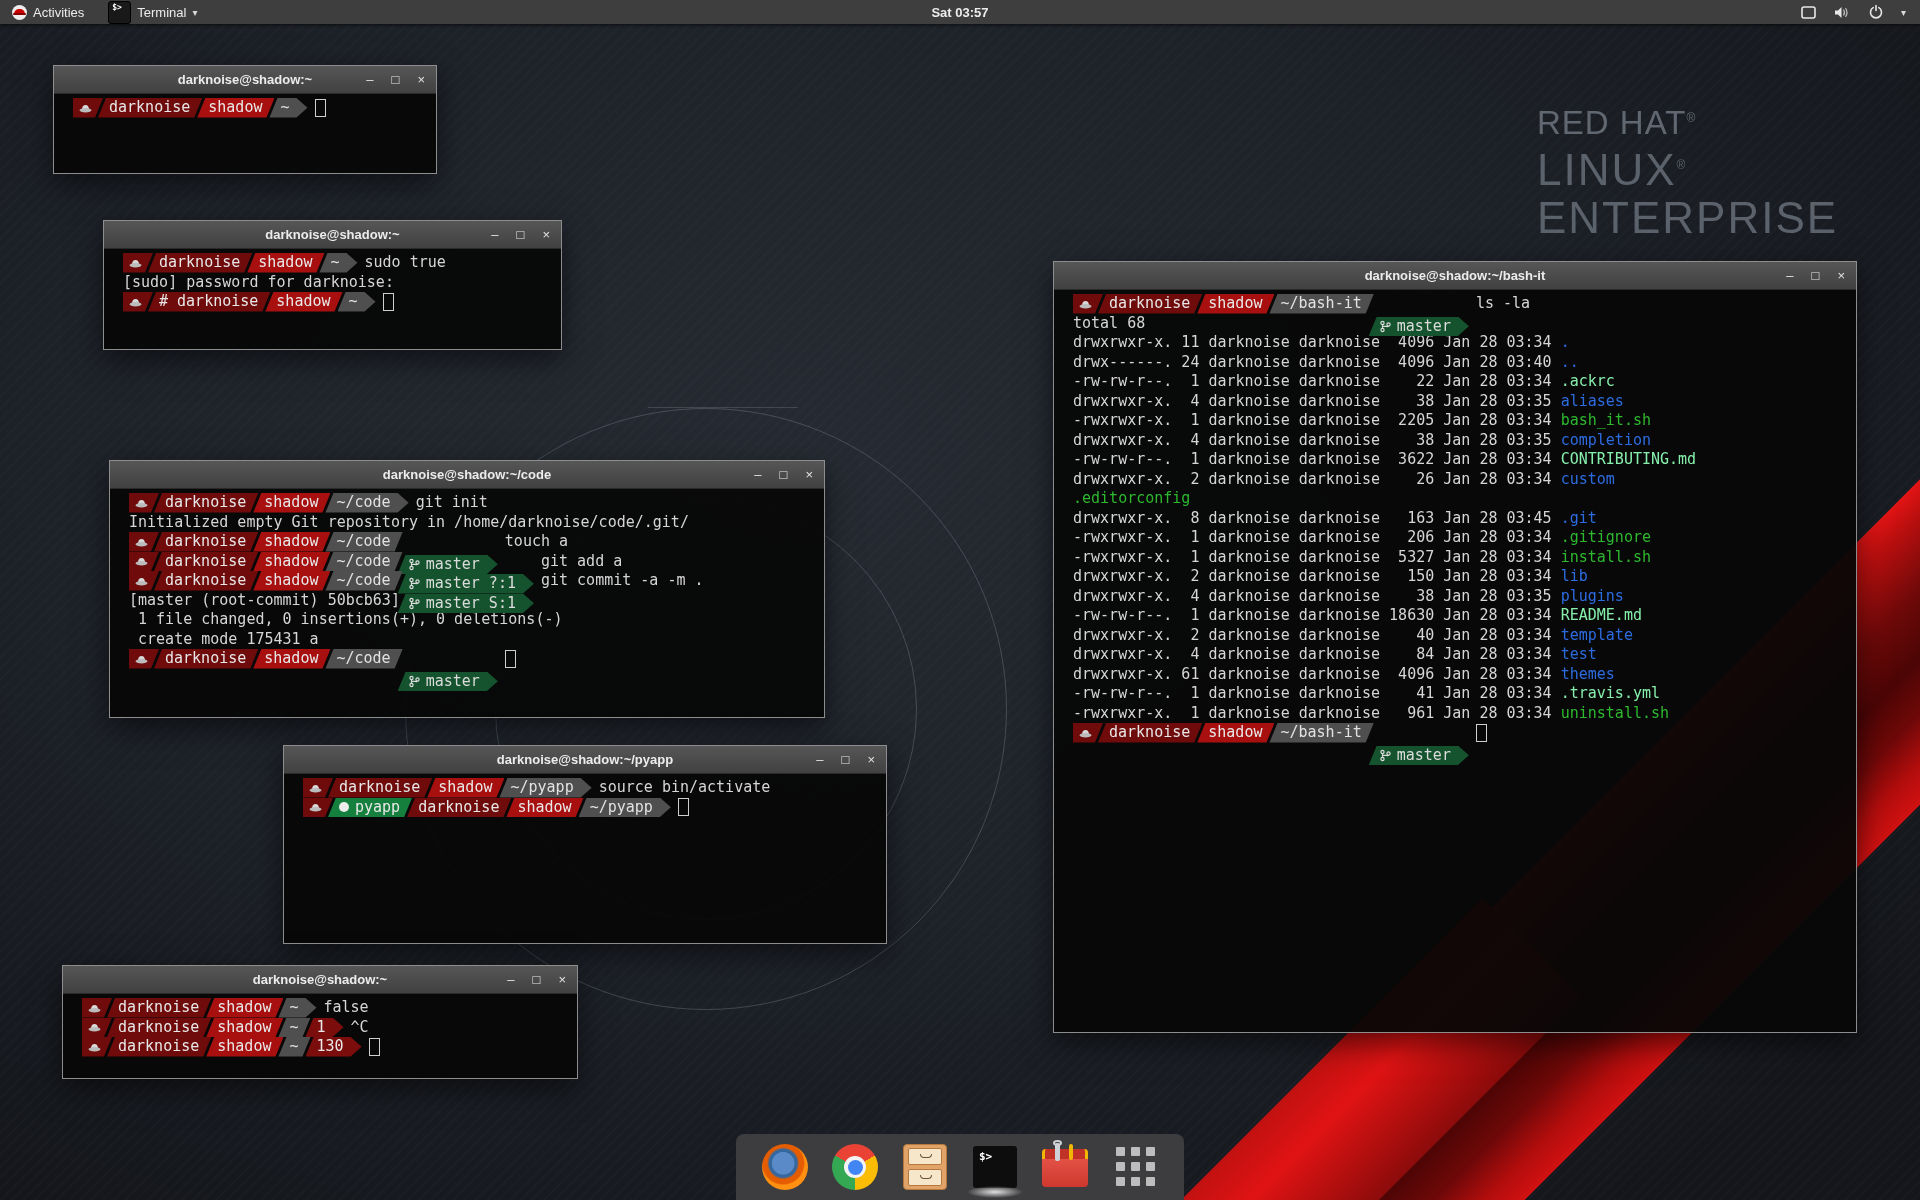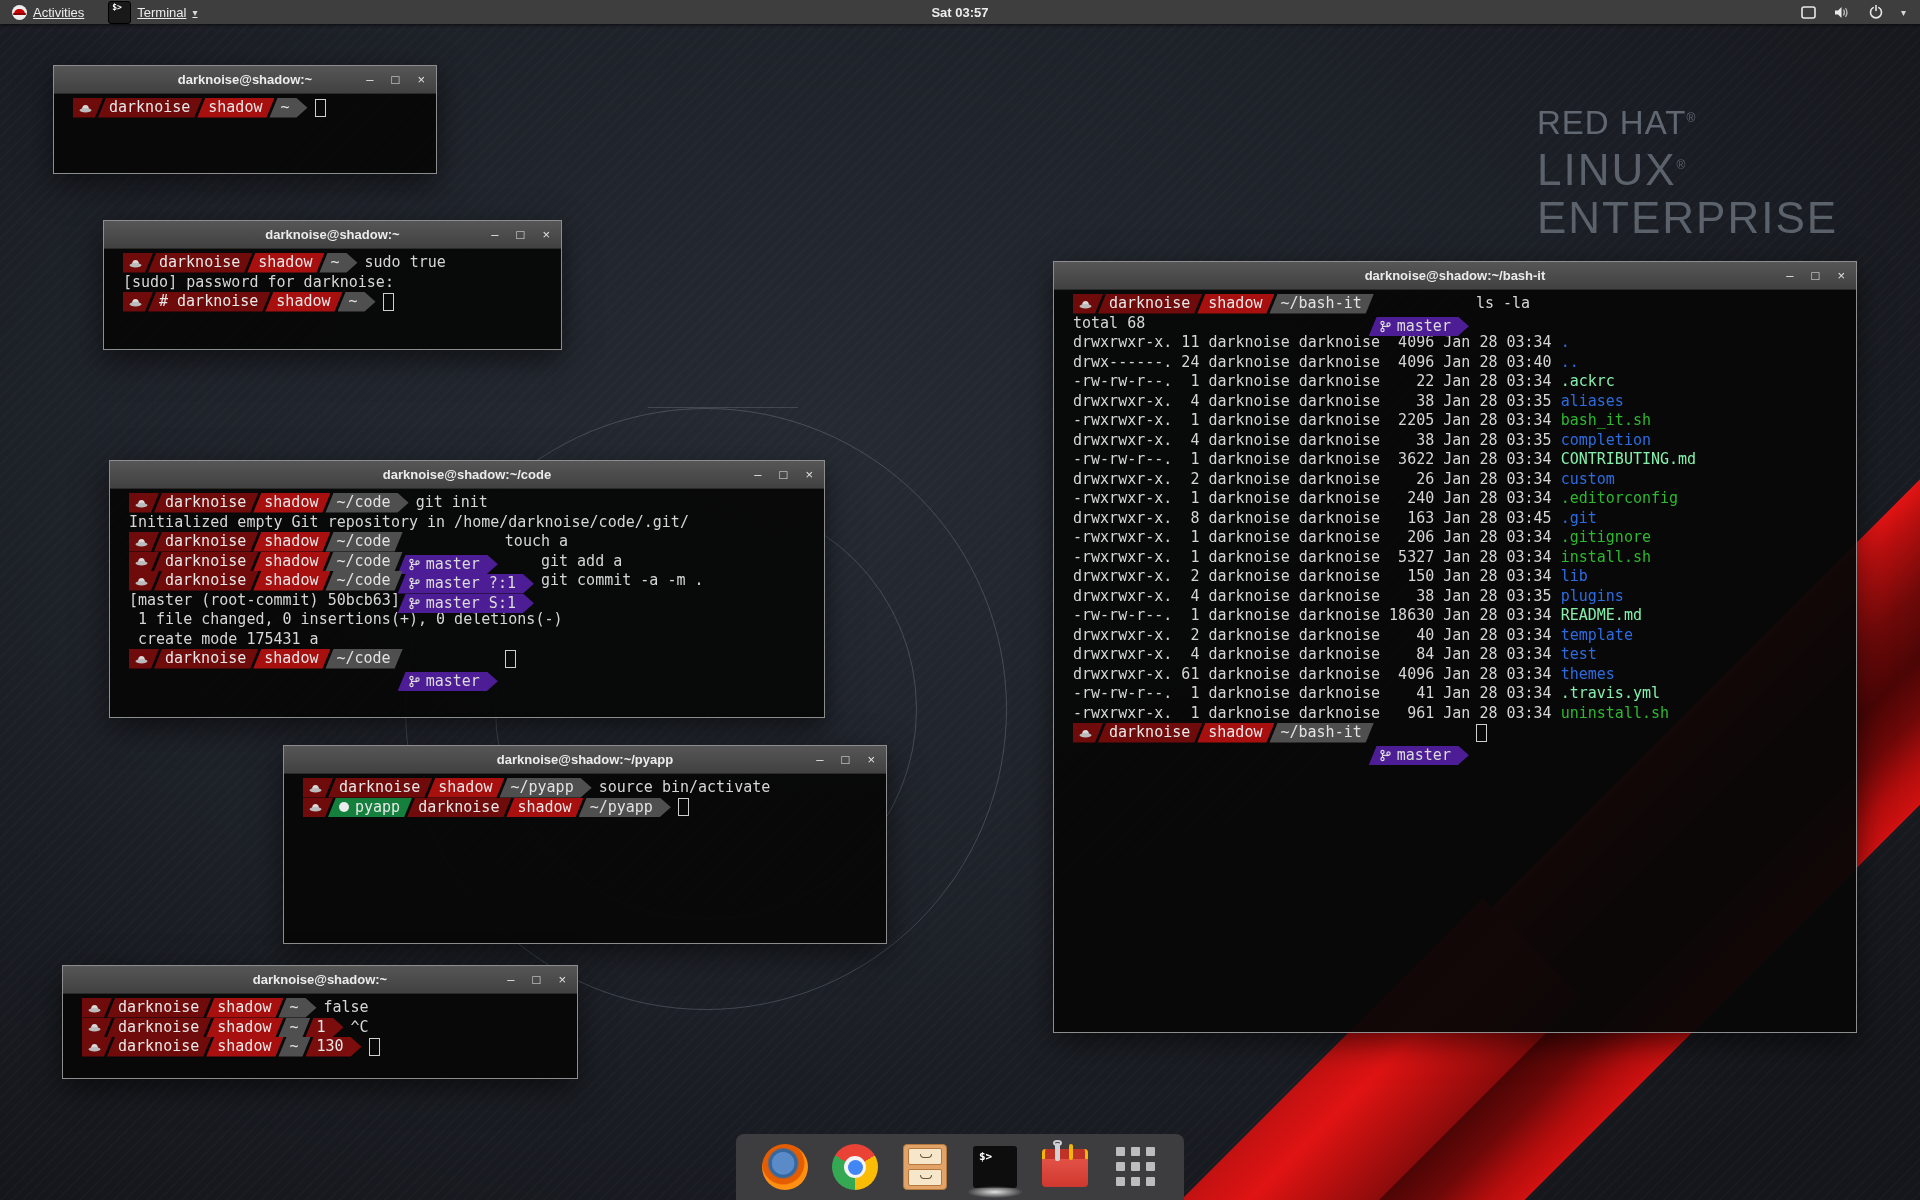--- a/index.html
+++ b/index.html
@@ -22,21 +22,21 @@
 
   
   #branding{position:absolute;left:1537px;top:100px;color:#69707a;opacity:.9;user-select:none;}
   #branding .b1{font-size:33px;font-weight:normal;letter-spacing:1px;line-height:36px;}
   #branding .b2{font-size:44px;font-weight:300;letter-spacing:2px;line-height:48px;color:#636a73;}
   #branding sup{font-size:12px;}
 
   
   #topbar{position:absolute;left:0;top:0;width:1920px;height:24px;background:#3e3e3e;
     box-shadow:0 1px 3px rgba(0,0,0,.65);color:#ececec;font-size:13px;z-index:50;display:flex;align-items:center;}
-  .tb-left{display:flex;align-items:flex-start;height:100%;text-decoration:underline;}
+  .tb-left{display:flex;align-items:flex-start;height:100%;}
   .tb-item{display:flex;align-items:center;gap:6px;padding:0 12px;height:100%;}
   .rh-badge{width:15px;height:15px;border-radius:50%;background:#ededed;position:relative;overflow:hidden;}
   .rh-badge::before{content:"";position:absolute;left:2px;top:4px;width:11px;height:5px;border-radius:5px 5px 0 0;background:#c00;}
   .rh-badge::after{content:"";position:absolute;left:1px;top:8px;width:13px;height:2px;background:#8a0000;border-radius:2px;}
   .term-chip{width:21px;height:21px;background:#191919;border:1px solid #000;border-radius:3px;position:relative;}
   .term-chip::before{content:"$>";position:absolute;left:3px;top:1px;color:#fff;
     font:bold 8px "DejaVu Sans Mono",monospace;}
   .caret{font-size:10px;color:#d8d8d8;}
   #clock{position:absolute;left:0;right:0;text-align:center;font-weight:bold;pointer-events:none;}
   .tb-right{margin-left:auto;display:flex;align-items:center;gap:18px;padding-right:14px;z-index:1;}
@@ -62,21 +62,21 @@
   .line{height:19.5px;display:flex;align-items:center;white-space:pre;}
   .out{white-space:pre;}
   .seg{display:inline-flex;align-items:center;height:19.5px;padding:0 12px 0 11px;margin-left:-5px;
     clip-path:polygon(8px 0,100% 0,calc(100% - 8px) 100%,0 100%);color:#e8e8e8;}
   .seg.first{margin-left:0;clip-path:polygon(0 0,100% 0,calc(100% - 8px) 100%,0 100%);padding-left:6px;}
   .seg.end{clip-path:polygon(8px 0,calc(100% - 11px) 0,100% 50%,calc(100% - 11px) 100%,0 100%);padding-right:18px;}
   .sg-hat{background:#6f0b0b;padding-right:9px;}
   .sg-user{background:#6f0b0b;}
   .sg-host{background:#a81010;}
   .sg-path{background:#4f4f4f;color:#e2e2e2;}
-  .sg-git{background:#4c1d95;color:#dcdcdc;gap:6px;margin-top:45px;}
+  .sg-git{background:#14532d;color:#dcdcdc;gap:6px;margin-top:45px;}
   .sg-exit{background:#7c0d0d;}
   .sg-venv{background:#15803d;gap:6px;}
   .pyicon{width:10px;height:10px;border-radius:50%;background:#ececec;display:inline-block;}
   .cmd{margin-left:7px;white-space:pre;color:#d6d6d6;}
   .cursor{display:inline-block;width:9px;height:16px;border:1px solid #cfcfcf;margin-left:7px;}
   .fc-blue{color:#2d6ce0;}
   .fc-green{color:#2eb82e;}
   .fc-white{color:#86efac;}
 
   
@@ -292,21 +292,21 @@
               </svg>master</span><span class="cmd">ls -la</span></div>
           <div class="line"><span class="out">total 68</span></div>
           <div class="line"><span class="out">drwxrwxr-x. 11 darknoise darknoise  4096 Jan 28 03:34 </span><span class="fc-blue">.</span></div>
           <div class="line"><span class="out">drwx------. 24 darknoise darknoise  4096 Jan 28 03:40 </span><span class="fc-blue">..</span></div>
           <div class="line"><span class="out">-rw-rw-r--.  1 darknoise darknoise    22 Jan 28 03:34 </span><span class="fc-white">.ackrc</span></div>
           <div class="line"><span class="out">drwxrwxr-x.  4 darknoise darknoise    38 Jan 28 03:35 </span><span class="fc-blue">aliases</span></div>
           <div class="line"><span class="out">-rwxrwxr-x.  1 darknoise darknoise  2205 Jan 28 03:34 </span><span class="fc-green">bash_it.sh</span></div>
           <div class="line"><span class="out">drwxrwxr-x.  4 darknoise darknoise    38 Jan 28 03:35 </span><span class="fc-blue">completion</span></div>
           <div class="line"><span class="out">-rw-rw-r--.  1 darknoise darknoise  3622 Jan 28 03:34 </span><span class="fc-white">CONTRIBUTING.md</span></div>
           <div class="line"><span class="out">drwxrwxr-x.  2 darknoise darknoise    26 Jan 28 03:34 </span><span class="fc-blue">custom</span></div>
-          <div class="line"><span class="out">-rwxrwxr-x.  1 darknoise darknoise   240 Jan 28 03:34 </span><span class="fc-green">.editorconfig</span></div>
+          <div class="line"><span class="fc-green">.editorconfig</span></div>
           <div class="line"><span class="out">drwxrwxr-x.  8 darknoise darknoise   163 Jan 28 03:45 </span><span class="fc-blue">.git</span></div>
           <div class="line"><span class="out">-rwxrwxr-x.  1 darknoise darknoise   206 Jan 28 03:34 </span><span class="fc-green">.gitignore</span></div>
           <div class="line"><span class="out">-rwxrwxr-x.  1 darknoise darknoise  5327 Jan 28 03:34 </span><span class="fc-green">install.sh</span></div>
           <div class="line"><span class="out">drwxrwxr-x.  2 darknoise darknoise   150 Jan 28 03:34 </span><span class="fc-blue">lib</span></div>
           <div class="line"><span class="out">drwxrwxr-x.  4 darknoise darknoise    38 Jan 28 03:35 </span><span class="fc-blue">plugins</span></div>
           <div class="line"><span class="out">-rw-rw-r--.  1 darknoise darknoise 18630 Jan 28 03:34 </span><span class="fc-white">README.md</span></div>
           <div class="line"><span class="out">drwxrwxr-x.  2 darknoise darknoise    40 Jan 28 03:34 </span><span class="fc-blue">template</span></div>
           <div class="line"><span class="out">drwxrwxr-x.  4 darknoise darknoise    84 Jan 28 03:34 </span><span class="fc-blue">test</span></div>
           <div class="line"><span class="out">drwxrwxr-x. 61 darknoise darknoise  4096 Jan 28 03:34 </span><span class="fc-blue">themes</span></div>
           <div class="line"><span class="out">-rw-rw-r--.  1 darknoise darknoise    41 Jan 28 03:34 </span><span class="fc-white">.travis.yml</span></div>

